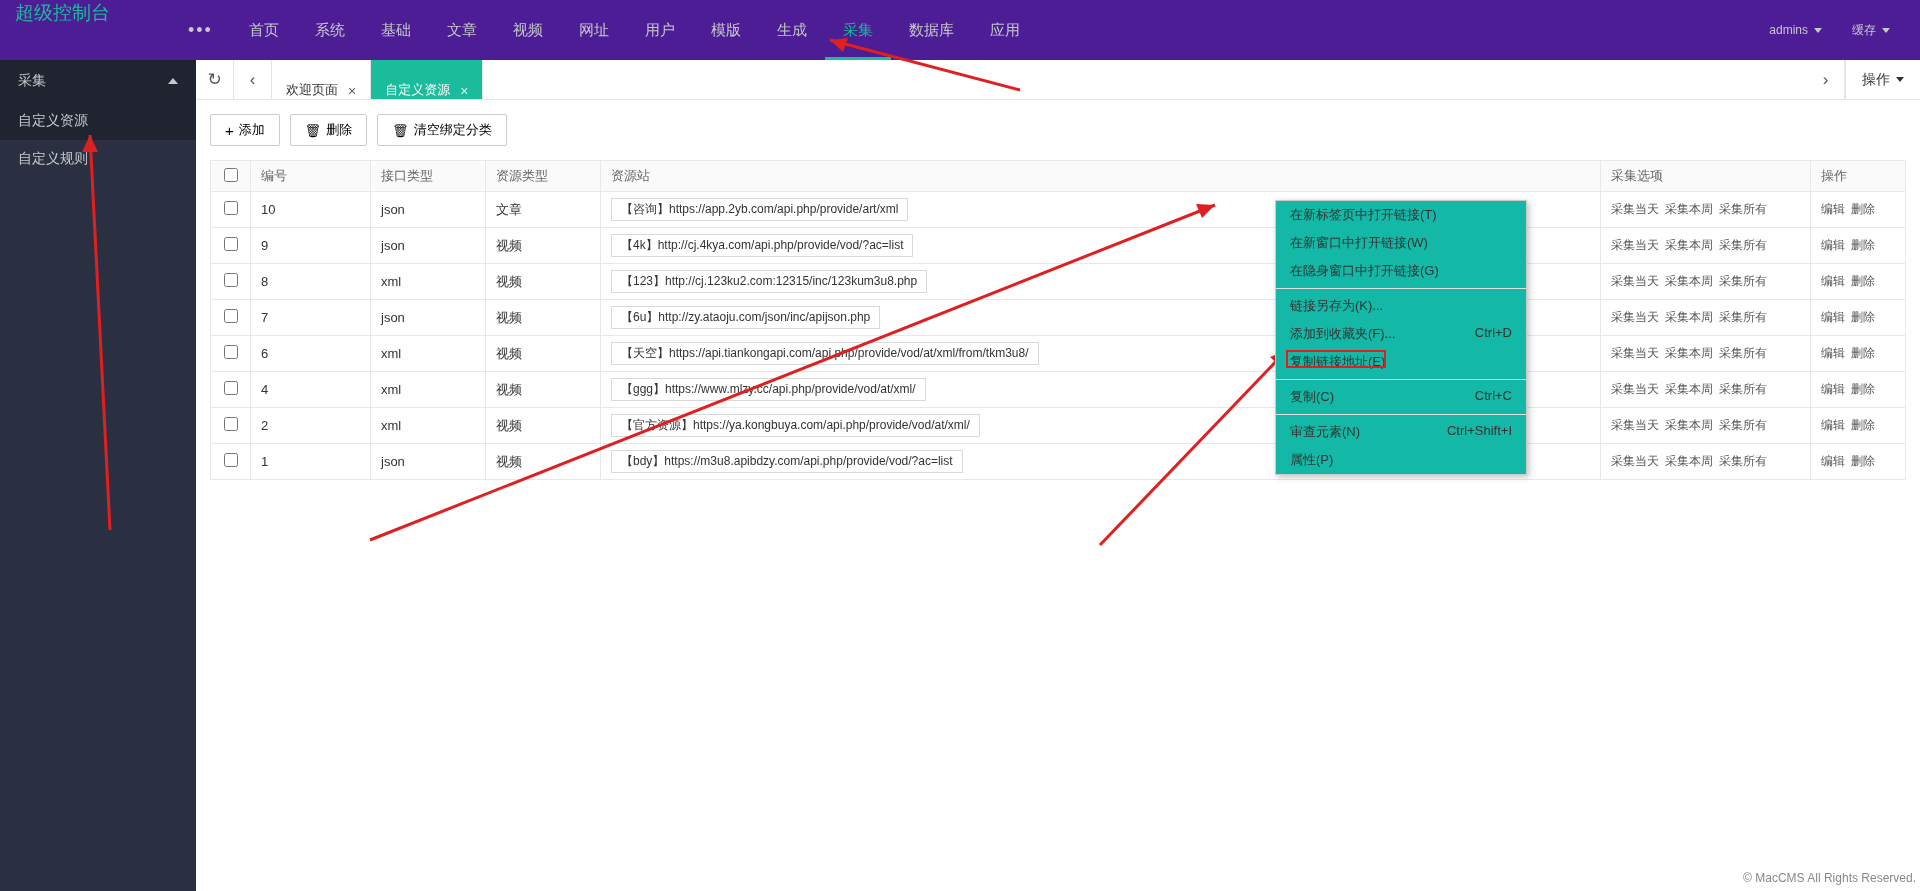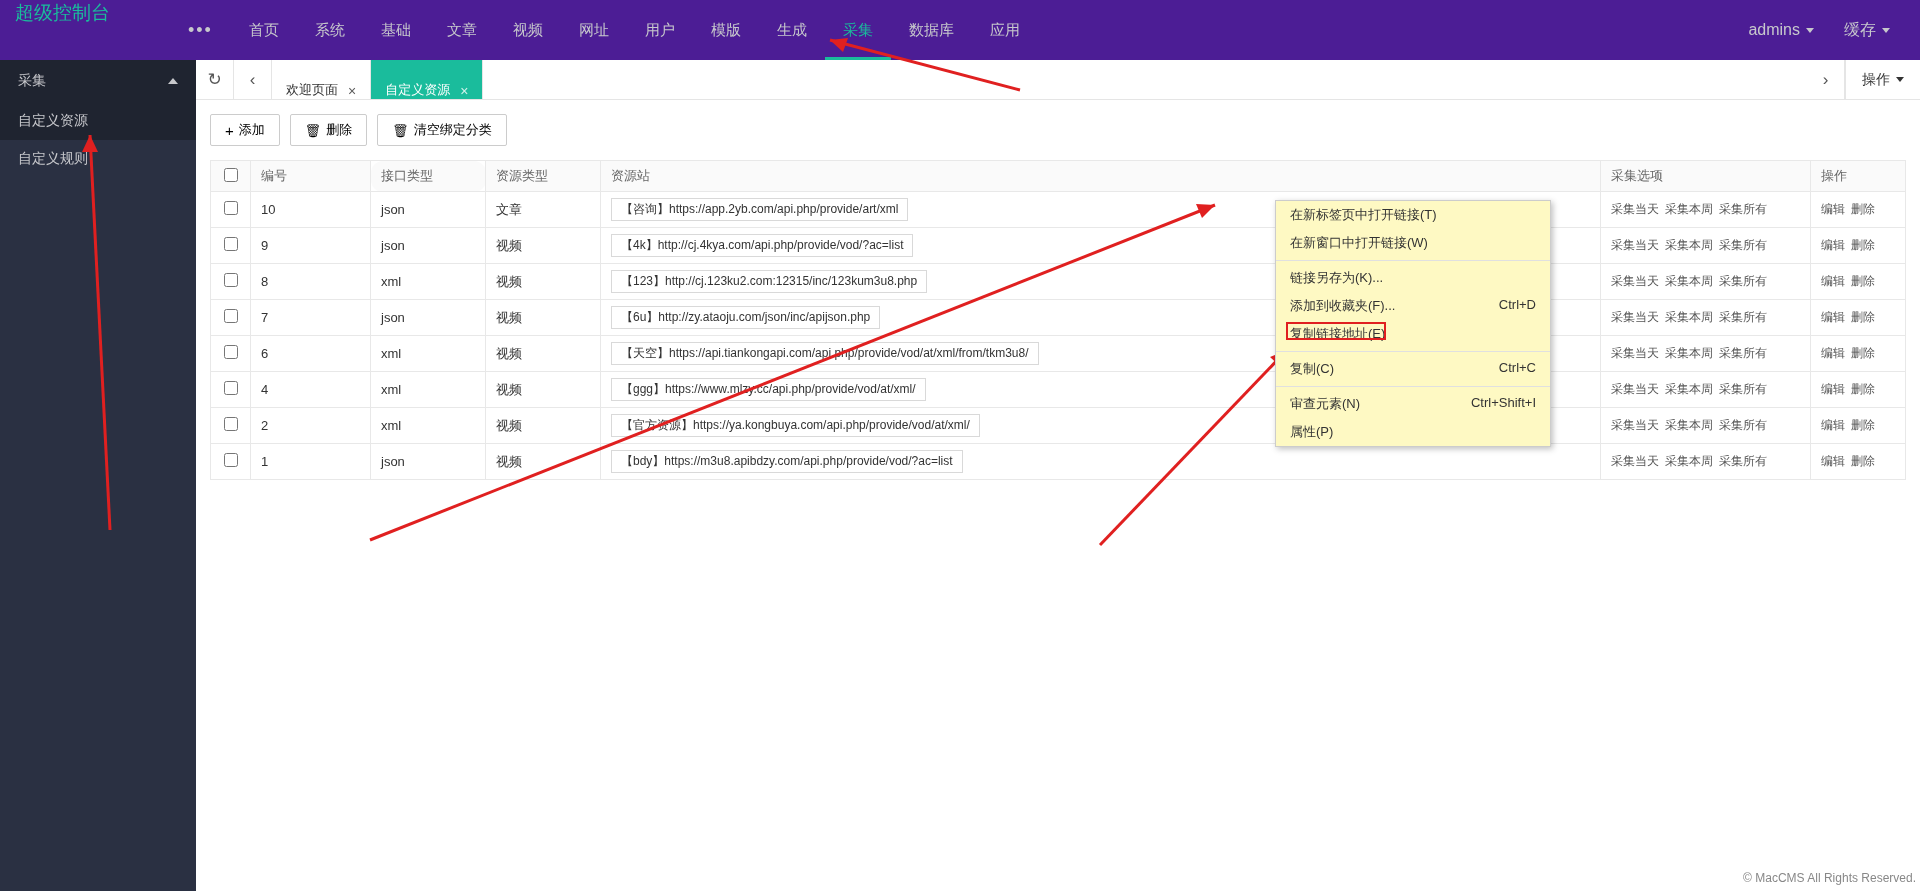--- a/index.html
+++ b/index.html
@@ -6,21 +6,21 @@
 body { font-family: "Microsoft YaHei", Arial, sans-serif; font-size: 13px; color: #333; overflow: hidden; width: 1920px; height: 891px; position: relative; }
 
 .topbar { height: 60px; background: #4c1d95; display: flex; align-items: flex-start; padding: 0 15px; color: #c7c8cc; }
 .brand { color: #1abc9c; font-size: 19px; font-weight: 500; margin-right: 60px; white-space: nowrap; }
 .topnav { display: flex; align-items: center; flex: 1; height: 100%; }
 .topnav-item { padding: 0 18px; height: 100%; display: flex; align-items: center; cursor: pointer; font-size: 15px; position: relative; }
 .topnav-item.active { color: #1abc9c; }
 .topnav-item.active::after { content: ""; position: absolute; bottom: 0; left: 0; right: 0; height: 3px; background: #1abc9c; }
 .ellip { font-size: 18px; letter-spacing: 2px; }
 .topright { display: flex; align-items: center; height: 100%; }
-.topright-item { padding: 0 15px; display: flex; align-items: center; gap: 6px; cursor: pointer; font-size: 16px; }
+.topright-item { padding: 0 15px; display: flex; align-items: center; gap: 6px; cursor: pointer; font-size: 12px; }
 .caret-down { width: 0; height: 0; border-left: 4px solid transparent; border-right: 4px solid transparent; border-top: 5px solid #c7c8cc; }
 
 .layout { display: flex; height: calc(100% - 60px); }
 .sidebar { width: 196px; background: #2a3042; color: #c7c8cc; flex-shrink: 0; }
 .side-head { display: flex; justify-content: space-between; align-items: center; padding: 12px 18px; background: #1f2430; cursor: pointer; font-size: 14px; }
 .side-caret-up { width: 0; height: 0; border-left: 5px solid transparent; border-right: 5px solid transparent; border-bottom: 6px solid #c7c8cc; }
 .side-item { padding: 10px 18px; cursor: pointer; font-size: 14px; }
 .side-item.sel { background: #1f2430; }
 
 .main { flex: 1; display: flex; flex-direction: column; background: #fff; }
@@ -46,21 +46,21 @@
 .th-chk, .td-chk { width: 40px; text-align: center; }
 .th-id { width: 120px; }
 .th-api { width: 115px; border-radius: 12px; }
 .th-type { width: 115px; }
 .th-opts { width: 210px; }
 .th-act { width: 95px; }
 input[type=checkbox] { width: 14px; height: 14px; }
 .pill { display: inline-block; border: 1px solid #d9d9d9; padding: 2px 9px; border-radius: 0; font-size: 12px; background: #fff; }
 .optlinks a, .actlinks a { color: #555; text-decoration: none; margin-right: 6px; font-size: 12px; }
 
-.contextmenu { position: absolute; top: 200px; left: 1275px; width: 276px; background: #fef9c3; border: 1px solid #ccc; box-shadow: 2px 2px 6px rgba(0,0,0,.25); font-size: 13px; z-index: 50; }
+.contextmenu { position: absolute; top: 200px; left: 1275px; width: 252px; background: #14b8a6; border: 1px solid #ccc; box-shadow: 2px 2px 6px rgba(0,0,0,.25); font-size: 13px; z-index: 50; }
 .cm-item { padding: 5px 14px; display: flex; justify-content: space-between; cursor: pointer; }
 .cm-sep { height: 1px; background: #e0e0e0; margin: 3px 0; }
 .cm-hl { position: absolute; border: 2px solid #e02020; }
 
 .footer { position: absolute; bottom: 6px; right: 4px; color: #888; font-size: 12px; }
 
 .arrow { position: absolute; pointer-events: none; }
 .arrow line { stroke: #e02020; stroke-width: 3; }
 .arrow polygon { fill: #e02020; }
 </style>
@@ -242,20 +242,24 @@
 
 <div class="contextmenu" id="contextmenu">
     <div class="cm-item">
       <span>在新标签页中打开链接(T)</span>
       <span></span>
     </div>
     <div class="cm-item">
       <span>在新窗口中打开链接(W)</span>
       <span></span>
     </div>
+    <div class="cm-item">
+      <span>在隐身窗口中打开链接(G)</span>
+      <span></span>
+    </div>
     <div class="cm-sep"></div>
     <div class="cm-item">
       <span>链接另存为(K)...</span>
       <span></span>
     </div>
     <div class="cm-item">
       <span>添加到收藏夹(F)...</span>
       <span>Ctrl+D</span>
     </div>
     <div class="cm-item" style="position: relative;">

